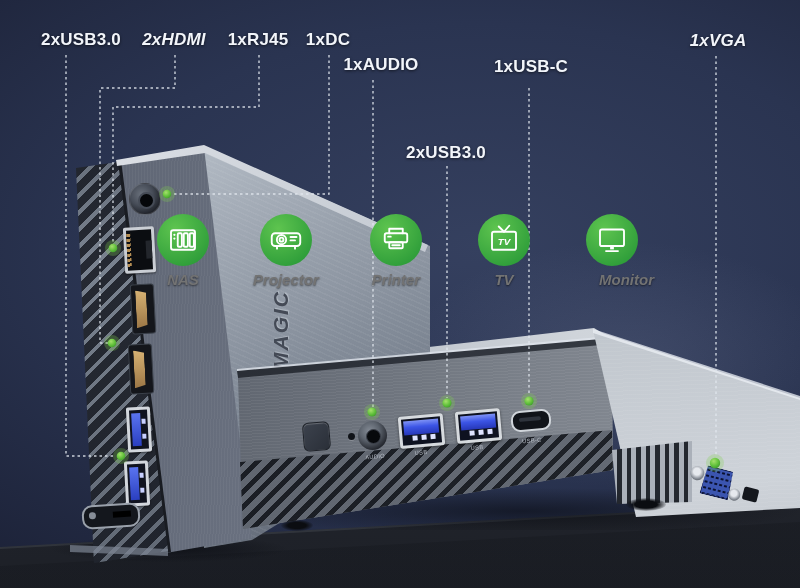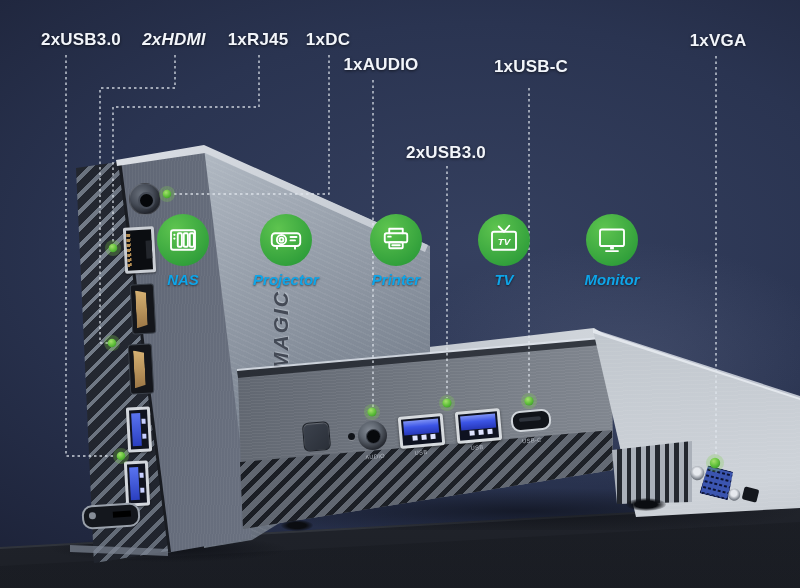--- a/index.html
+++ b/index.html
@@ -113,21 +113,21 @@
         border:1px solid #11173a;}
   .darkport{left:743px;top:488px;width:15px;height:13px;background:#14171d;transform:rotate(14deg);border-radius:2px;}
   
   .co{position:absolute;transform:translateX(-50%);color:#f2f5fa;font-size:17px;font-weight:700;
         letter-spacing:.2px;text-shadow:0 1px 3px rgba(0,0,0,.6);white-space:nowrap;}
   
   .uc{position:absolute;width:84px;top:214px;text-align:center;font-style:italic;}
   .uc .circ{width:52px;height:52px;margin:0 auto;border-radius:50%;
         background:radial-gradient(circle at 35% 28%,#5ec44f,#2f9e3a 78%);
         display:flex;align-items:center;justify-content:center;}
-  .uc .lbl{margin-top:5px;color:#0ea5e9;font-size:15px;font-weight:600;
+  .uc .lbl{margin-top:5px;color:#737373;font-size:15px;font-weight:600;
         text-shadow:0 1px 2px rgba(0,0,0,.55);}
   .uc svg{width:36px;height:36px;}
   .uc svg *{stroke:#fff;stroke-width:2.5;fill:none;stroke-linecap:round;stroke-linejoin:round;}
   .uc svg .fill{fill:#fff;stroke:none;}
   .lines{position:absolute;inset:0;pointer-events:none;}
 </style>
 </head>
 <body>
 
 <div class="stage">
@@ -264,21 +264,21 @@
     </g>
   </svg>
 
   <div class="co" style="left:81px;top:30px;">2xUSB3.0</div>
   <div class="co" style="left:174px;top:30px;font-style:italic;">2xHDMI</div>
   <div class="co" style="left:258px;top:30px;">1xRJ45</div>
   <div class="co" style="left:328px;top:30px;">1xDC</div>
   <div class="co" style="left:381px;top:55px;">1xAUDIO</div>
   <div class="co" style="left:446px;top:143px;">2xUSB3.0</div>
   <div class="co" style="left:531px;top:57px;">1xUSB-C</div>
-  <div class="co" style="left:718px;top:31px;">1xVGA</div>
+  <div class="co" style="left:718px;top:31px;font-style:italic;">1xVGA</div>
 
   <div class="uc" style="left:141px;">
     <div class="circ">
       <svg viewBox="0 0 48 48">
         <rect x="8" y="11" width="32" height="26" rx="3"></rect>
         <rect x="17" y="15" width="5.5" height="18" rx="1.5"></rect>
         <rect x="25" y="15" width="5.5" height="18" rx="1.5"></rect>
         <rect x="33" y="15" width="5.5" height="18" rx="1.5"></rect>
         <circle class="fill" cx="12.5" cy="17" r="1.5"></circle>
         <circle class="fill" cx="12.5" cy="22" r="1.5"></circle>
@@ -315,21 +315,21 @@
   <div class="uc" style="left:462px;">
     <div class="circ">
       <svg viewBox="0 0 48 48">
         <polyline points="17,6 24,13 31,5"></polyline>
         <rect x="8" y="13" width="32" height="24" rx="2.5"></rect>
         <text class="fill" x="24" y="31" text-anchor="middle" font-size="13" font-weight="bold" font-family="Liberation Sans, sans-serif">TV</text>
       </svg>
     </div>
     <div class="lbl">TV</div>
   </div>
-  <div class="uc" style="left:570px;">
+  <div class="uc" style="left:570px;text-align:right;">
     <div class="circ">
       <svg viewBox="0 0 48 48">
         <rect x="8" y="10" width="32" height="22" rx="2.5" stroke-width="3.2"></rect>
         <rect class="fill" x="21.5" y="32" width="5" height="4.5"></rect>
         <line x1="16" y1="38.8" x2="32" y2="38.8" stroke-width="3"></line>
       </svg>
     </div>
     <div class="lbl">Monitor</div>
   </div>
 

